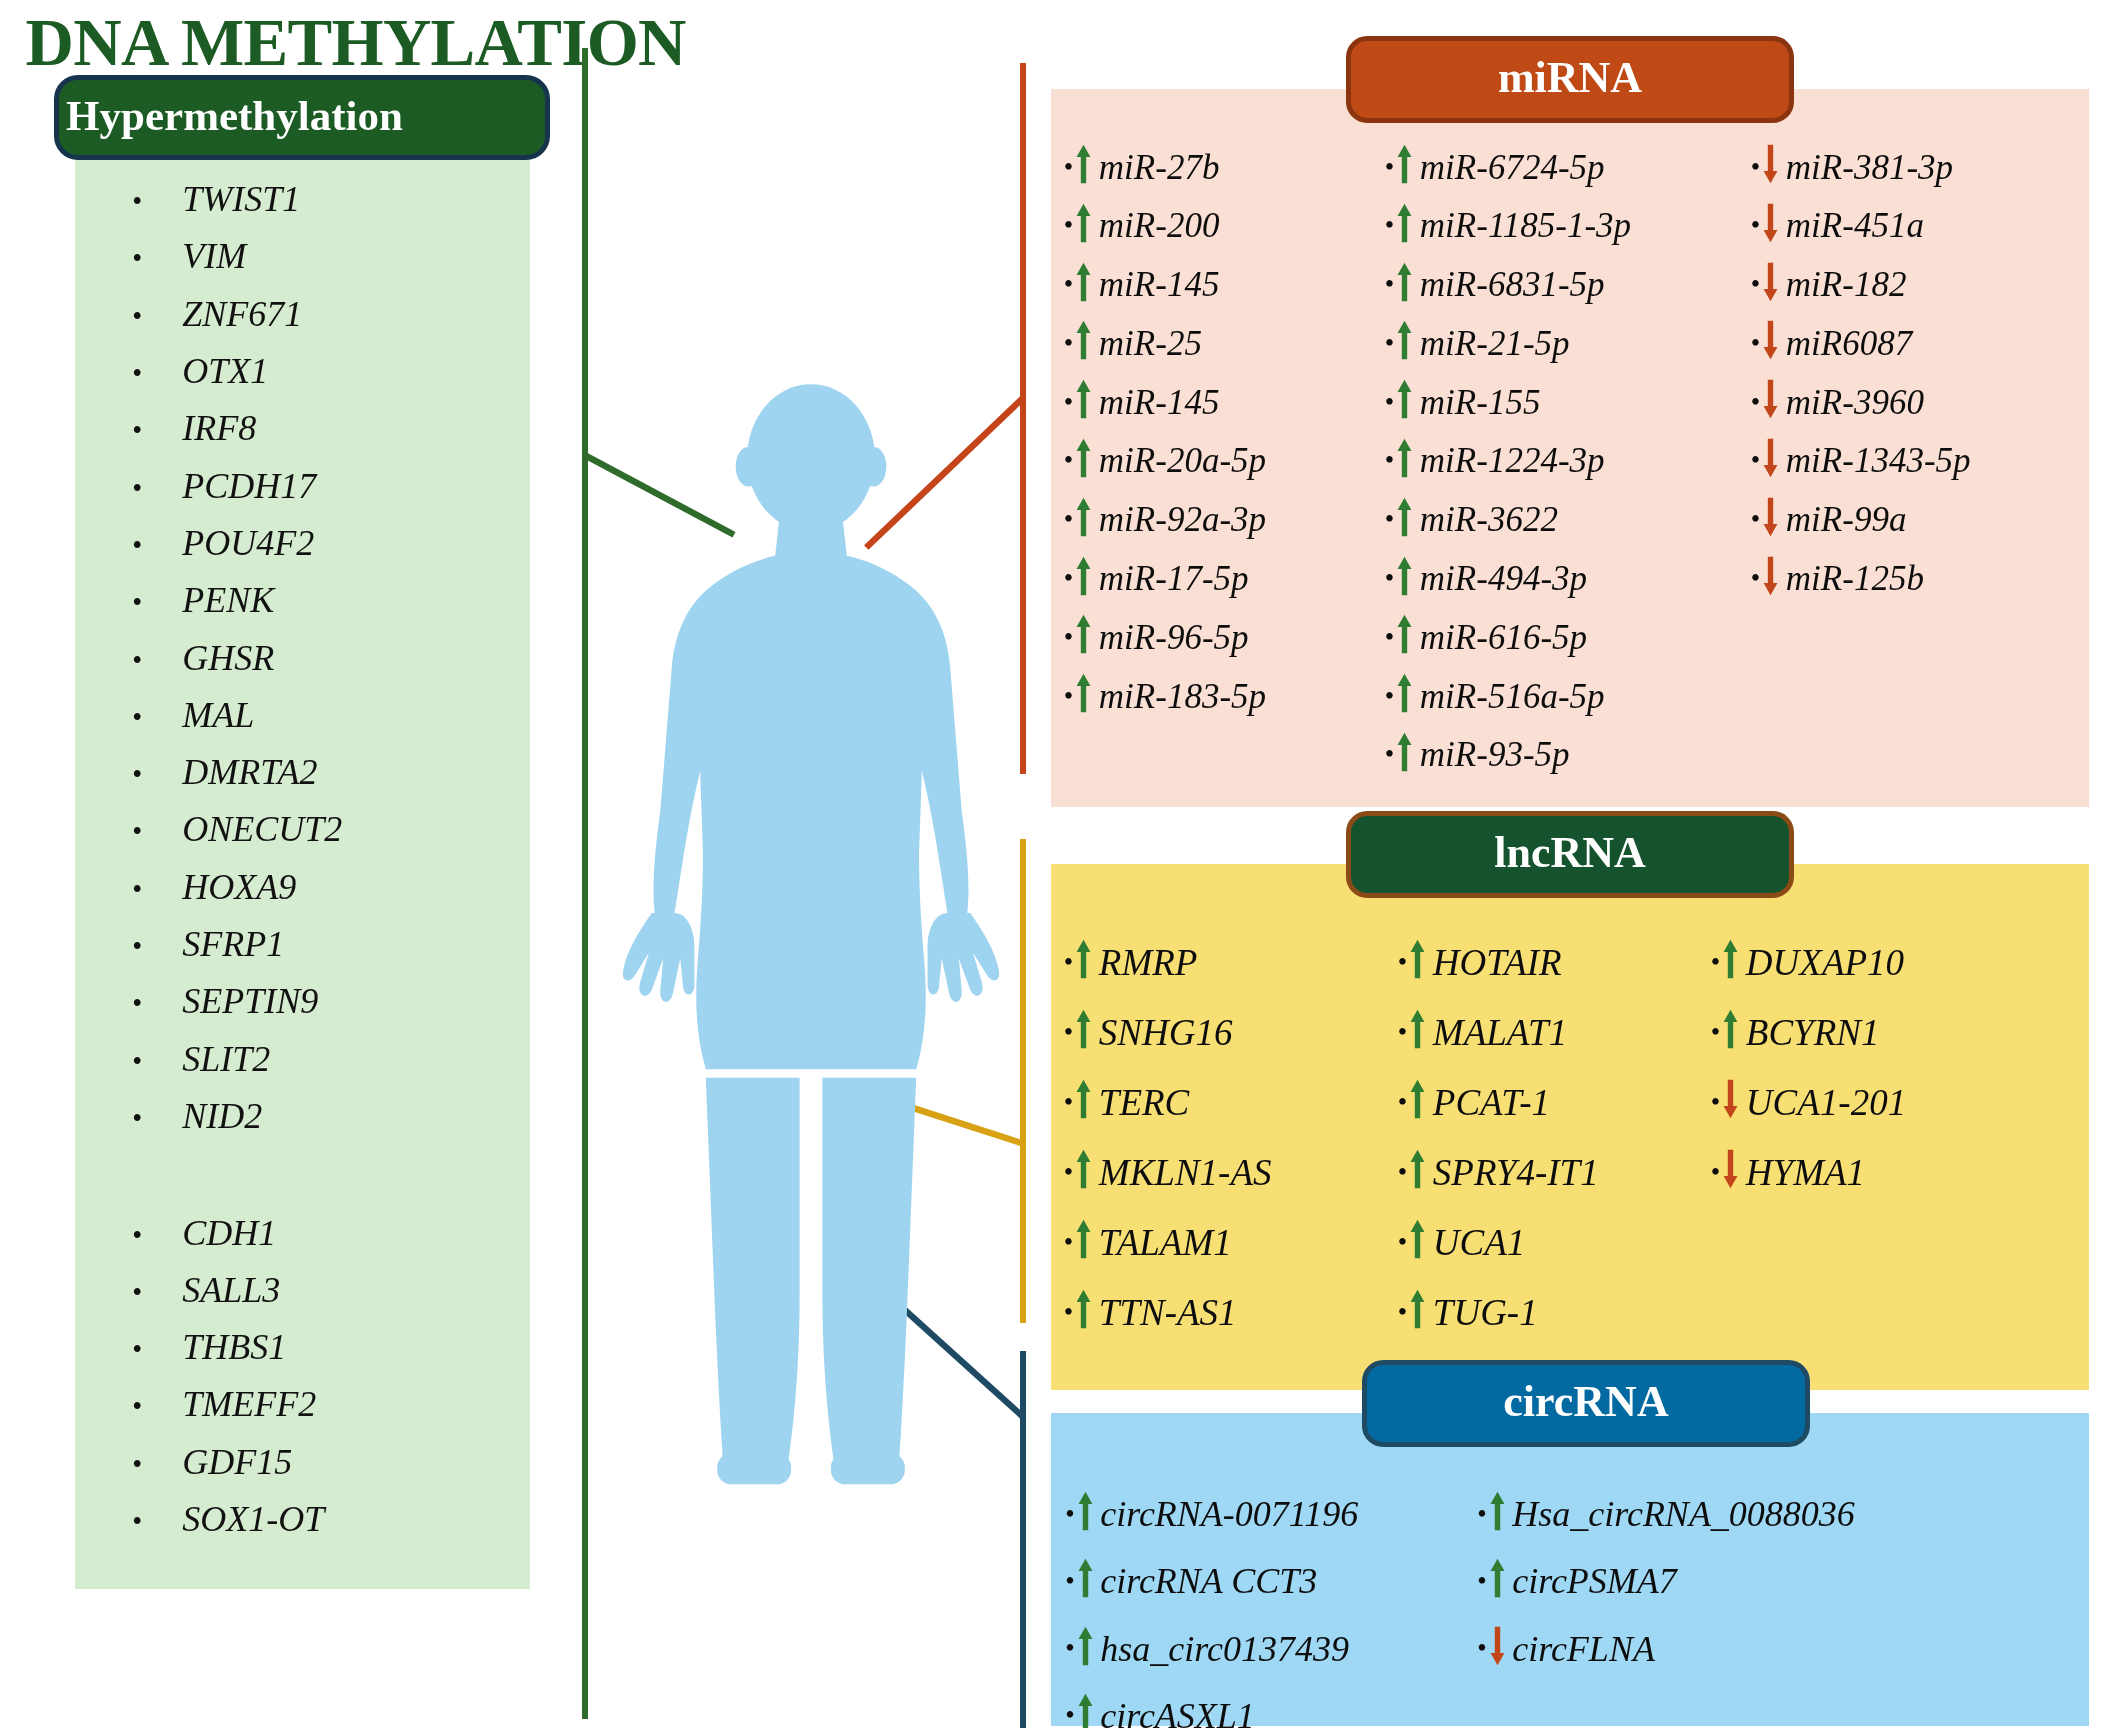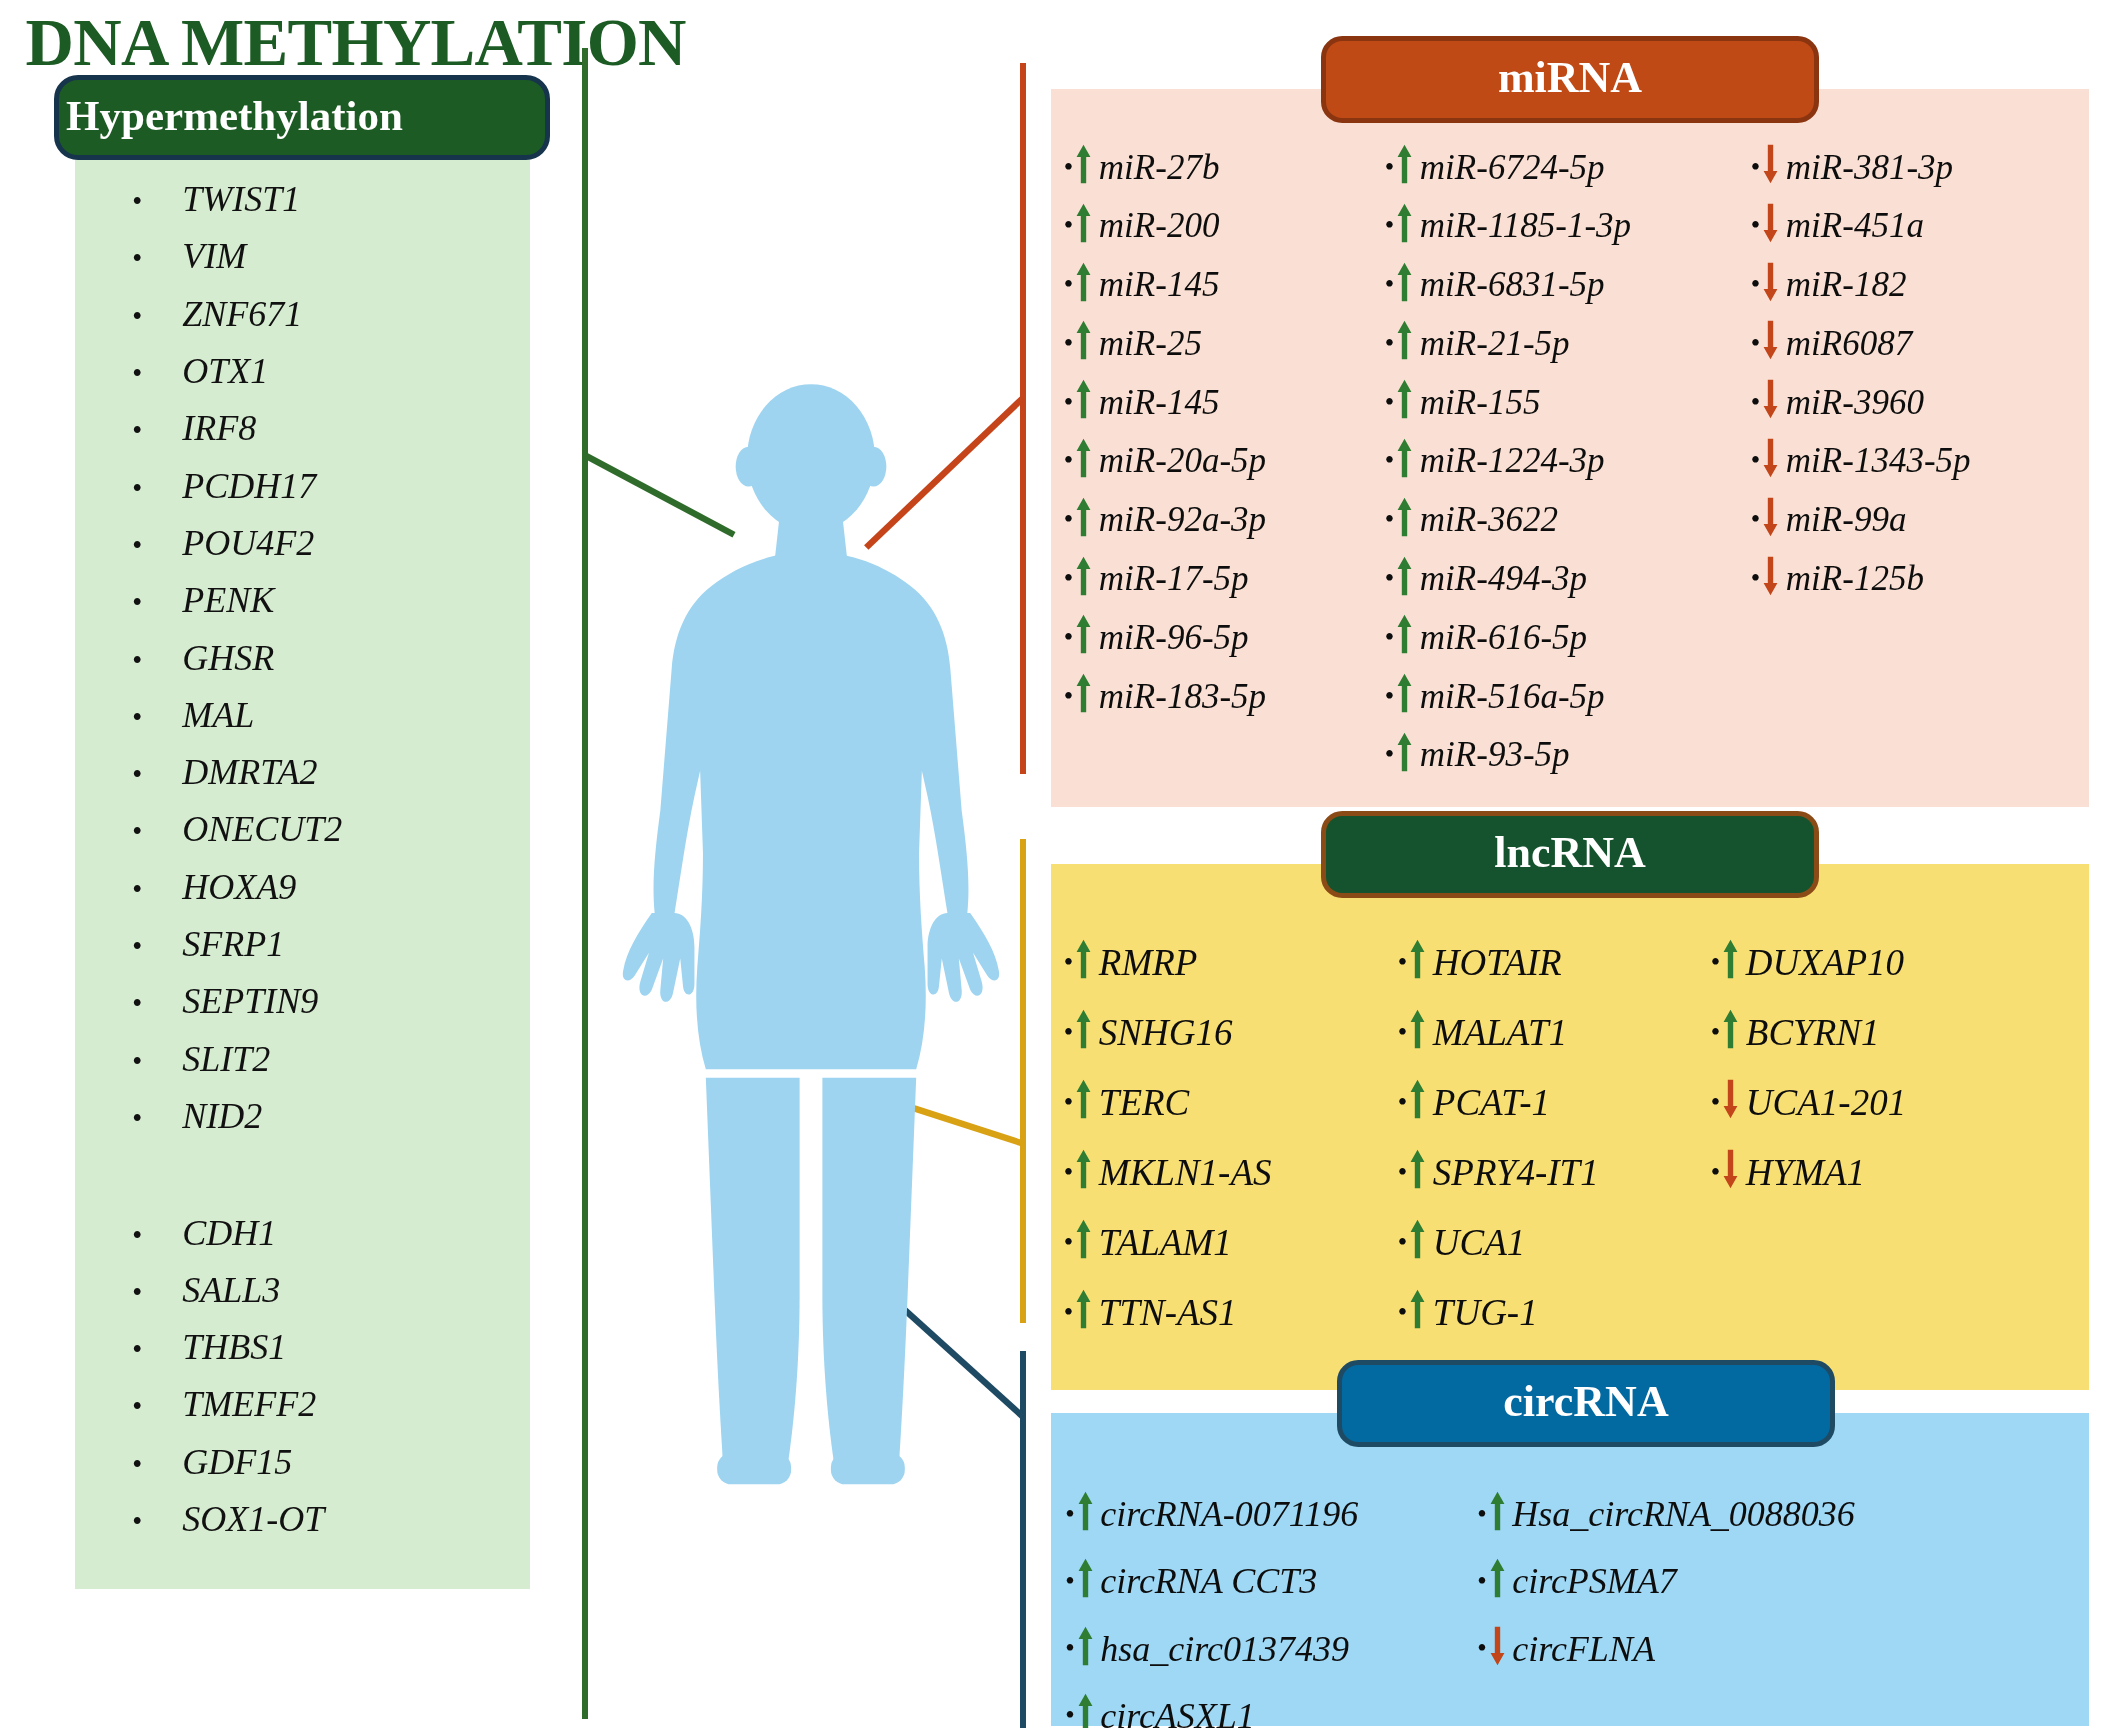--- a/index.html
+++ b/index.html
@@ -97,21 +97,21 @@
     height: 1109px;
   }
 
   
   .rna-panel { position: absolute; }
   .rna-header {
     position: absolute;
     left: 50%;
     transform: translateX(-50%);
     top: 0;
-    width: 498px;
+    width: 448px;
     text-align: center;
     color: #ffffff;
     font-weight: bold;
     font-size: 44px;
     padding: 11.4px 0 14.2px;
     border-radius: 21.3px;
     box-sizing: border-box;
     z-index: 4;
   }
   .rna-body {

